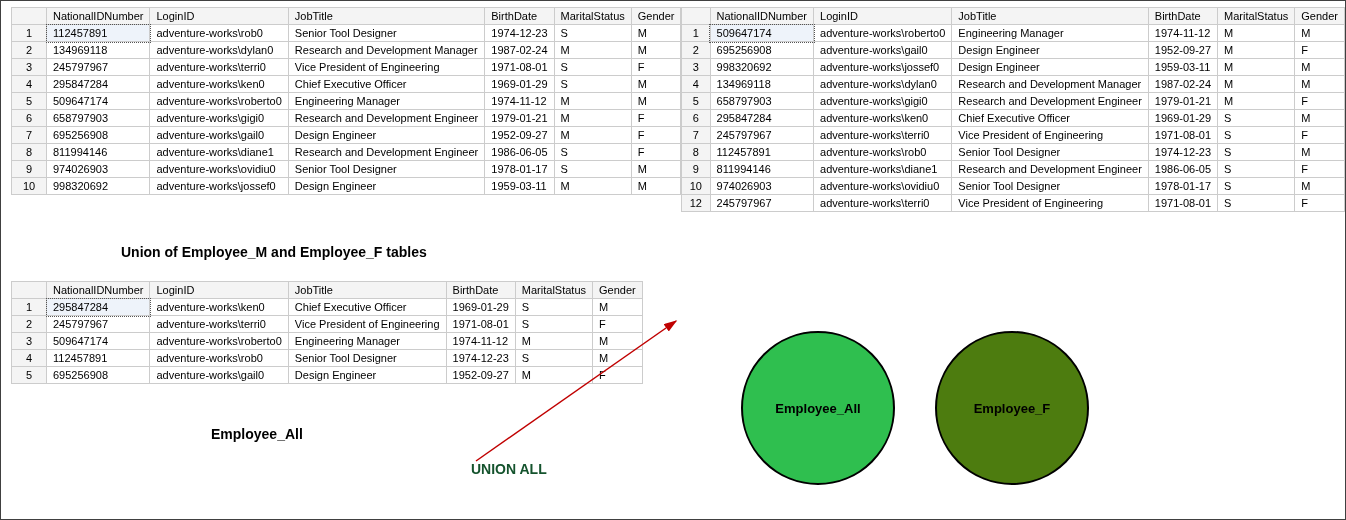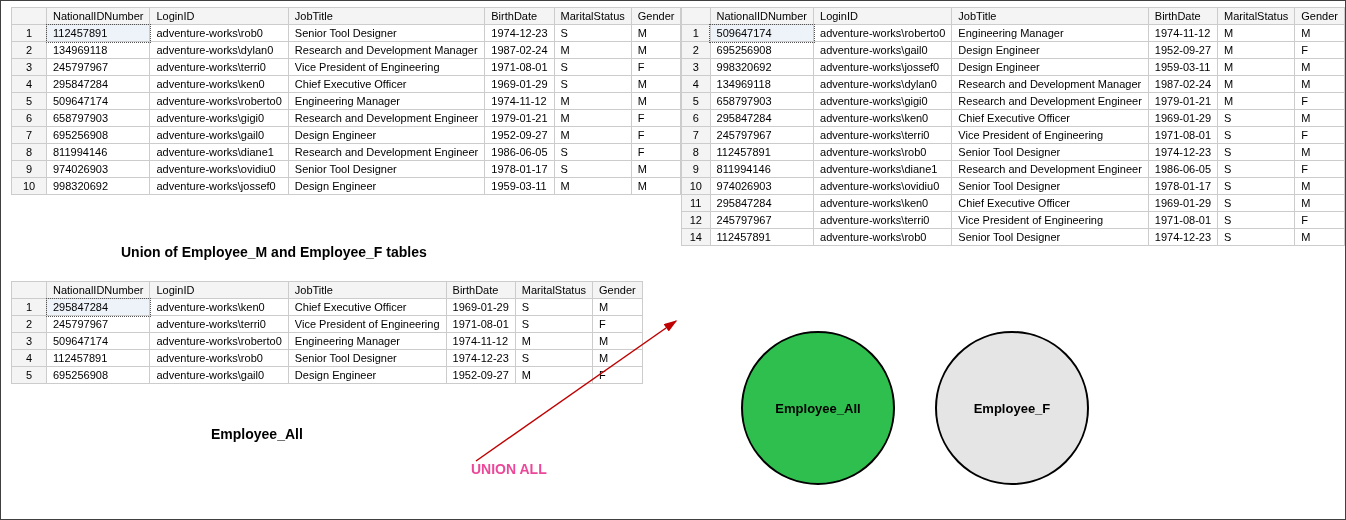--- a/index.html
+++ b/index.html
@@ -3,26 +3,26 @@
 <meta charset="utf-8">
 <style>
   html,body{margin:0;padding:0;background:#fff;font-family:Arial,Helvetica,sans-serif;font-size:11px;color:#000}
   .page{position:relative;width:1346px;height:520px;border:1px solid #404040;box-sizing:border-box}
   .grid{border:1px solid #999;border-collapse:collapse;background:#fff}
   .grid th,.grid td{border:1px solid #ccc;padding:2px 6px;text-align:left;white-space:nowrap;font-weight:normal}
   .grid th{background:#f4f4f4}
   .grid td.rowidx,.grid th.rowidx{width:22px;text-align:center;background:#f4f4f4}
   .sel{background:#eef3fa;outline:1px dotted #555}
   .caption{font:bold 14px Arial;text-align:right}
-  .union-label{color:#ec4899;font:bold 14px Arial}
+  .union-label{color:#14532d;font:bold 14px Arial}
   .circle-wrap{display:flex;gap:40px;align-items:center}
   .circle{width:150px;height:150px;border-radius:50%;border:2px solid #000;display:flex;align-items:center;justify-content:center;font:bold 13px Arial}
   .c-green{background:#2fbf4f}
   .c-orange{background:#f2a900}
-  .c-yellow{background:#e5e5e5}
+  .c-yellow{background:#4d7c0f}
   
   .t1{position:absolute;left:10px;top:6px}
   .cap1{position:absolute;left:120px;top:243px}
   .t2{position:absolute;left:10px;top:280px}
   .cap2{position:absolute;left:210px;top:425px}
   .t3{position:absolute;left:680px;top:6px}
   .ulabel{position:absolute;left:470px;top:460px}
   .venn{position:absolute;left:740px;top:330px}
   
   .arrow{position:absolute;left:465px;top:310px;width:220px;height:160px;pointer-events:none}
@@ -297,45 +297,27 @@
           <tr>
             <td class="rowidx">10</td>
             <td>974026903</td>
             <td>adventure-works\ovidiu0</td>
             <td>Senior Tool Designer</td>
             <td>1978-01-17</td>
             <td>S</td>
             <td>M</td>
           </tr>
           <tr>
-            <td class="rowidx">11</td>
-            <td>295847284</td>
-            <td>adventure-works\ken0</td>
-            <td>Chief Executive Officer</td>
-            <td>1969-01-29</td>
-            <td>S</td>
-            <td>M</td>
-          </tr>
-          <tr>
             <td class="rowidx">12</td>
             <td>245797967</td>
             <td>adventure-works\terri0</td>
             <td>Vice President of Engineering</td>
             <td>1971-08-01</td>
             <td>S</td>
             <td>F</td>
-          </tr>
-          <tr>
-            <td class="rowidx">14</td>
-            <td>112457891</td>
-            <td>adventure-works\rob0</td>
-            <td>Senior Tool Designer</td>
-            <td>1974-12-23</td>
-            <td>S</td>
-            <td>M</td>
           </tr>
         </tbody>
       </table>
   </div>
 
   <svg class="arrow" viewBox="0 0 220 160">
     <defs>
       <marker id="ah" markerWidth="10" markerHeight="10" refX="8" refY="3" orient="auto">
         <path d="M0,0 L0,6 L9,3 z" fill="#c00000"></path>
       </marker>

